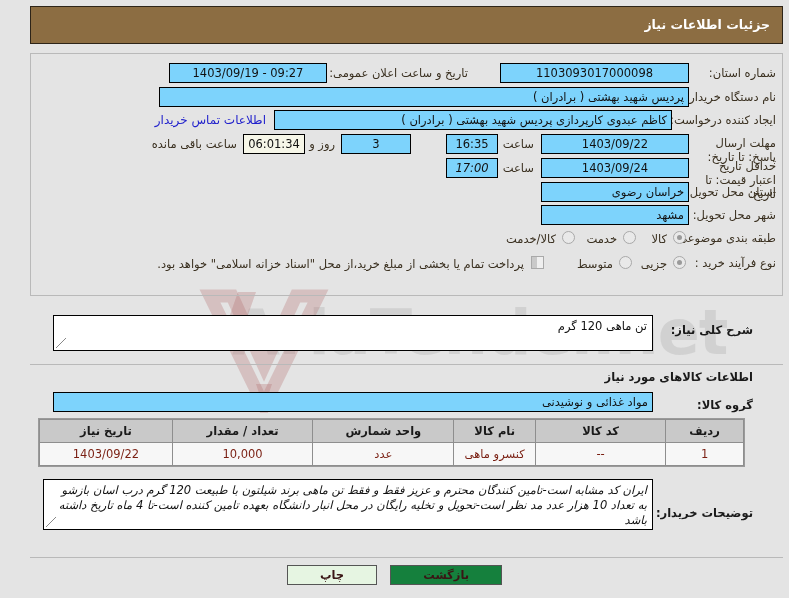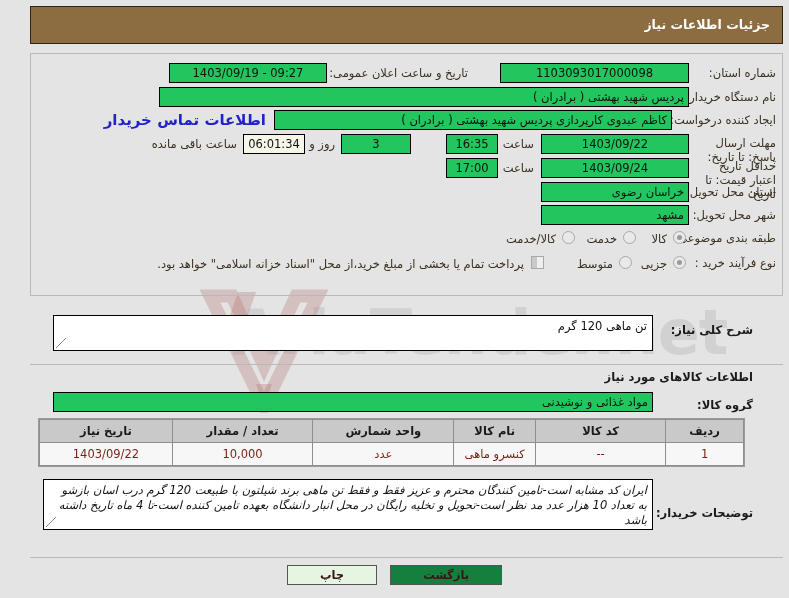--- a/index.html
+++ b/index.html
@@ -96,21 +96,21 @@
     color: #3a3020;
     font-size: 11.5px;
     text-align: right;
     line-height: 14px;
     white-space: nowrap;
   }
   .lbl-wrap { white-space: normal; }
 
   .fld {
     position: absolute;
-    background: #22c55e;
+    background: #7dd3fc;
     border: 1px solid #000000;
     box-sizing: border-box;
     font-size: 11.5px;
     color: #111111;
     line-height: 18px;
     height: 20px;
     padding: 0 4px;
     overflow: hidden;
     white-space: nowrap;
   }
@@ -120,26 +120,25 @@
 
   .plaintxt {
     position: absolute;
     font-size: 11.5px;
     color: #3a3020;
     line-height: 14px;
     white-space: nowrap;
   }
   .bluelink {
     position: absolute;
-    font-size: 15px;
+    font-size: 12px;
     color: #2222cc;
     line-height: 14px;
     white-space: nowrap;
     cursor: pointer;
-    font-weight: bold;
   }
 
   
   .radio {
     position: absolute;
     width: 13px;
     height: 13px;
     border-radius: 50%;
     background: #e9e9e9;
     border: 1px solid #a9a9a9;
@@ -308,21 +307,21 @@
     <div class="plaintxt" style="right:248px; top:83px;">ساعت</div>
     <div class="fld center" style="right:284px; top:80px; width:52px;">16:35</div>
     <div class="fld center" style="right:371px; top:80px; width:70px;">3</div>
     <div class="plaintxt" style="right:447px; top:83px;">روز و</div>
     <div class="fld cream" style="right:477px; top:80px; width:62px;">06:01:34</div>
     <div class="plaintxt" style="right:545px; top:83px;">ساعت باقی مانده</div>
 
     <div class="lbl lbl-wrap" style="right:6px; top:105px; width:82px; text-align:right;">حداقل تاریخ اعتبار قیمت: تا تاریخ:</div>
     <div class="fld center" style="right:93px; top:104px; width:148px;">1403/09/24</div>
     <div class="plaintxt" style="right:248px; top:107px;">ساعت</div>
-    <div class="fld center" style="right:284px; top:104px; width:52px;">17:00</div>
+    <div class="fld center" style="right:284px; top:104px; width:52px;font-style:italic;">17:00</div>
 
     <div class="lbl" style="right:6px; top:131px;">استان محل تحویل:</div>
     <div class="fld right" style="right:93px; top:128px; width:148px;">خراسان رضوی</div>
 
     <div class="lbl" style="right:6px; top:154px;">شهر محل تحویل:</div>
     <div class="fld right" style="right:93px; top:151px; width:148px;">مشهد</div>
 
     <div class="lbl" style="right:6px; top:177px;">طبقه بندی موضوعی:</div>
     <div class="radio on" style="right:96px; top:177px;"></div>
     <div class="plaintxt" style="right:115px; top:178px;">کالا</div>

